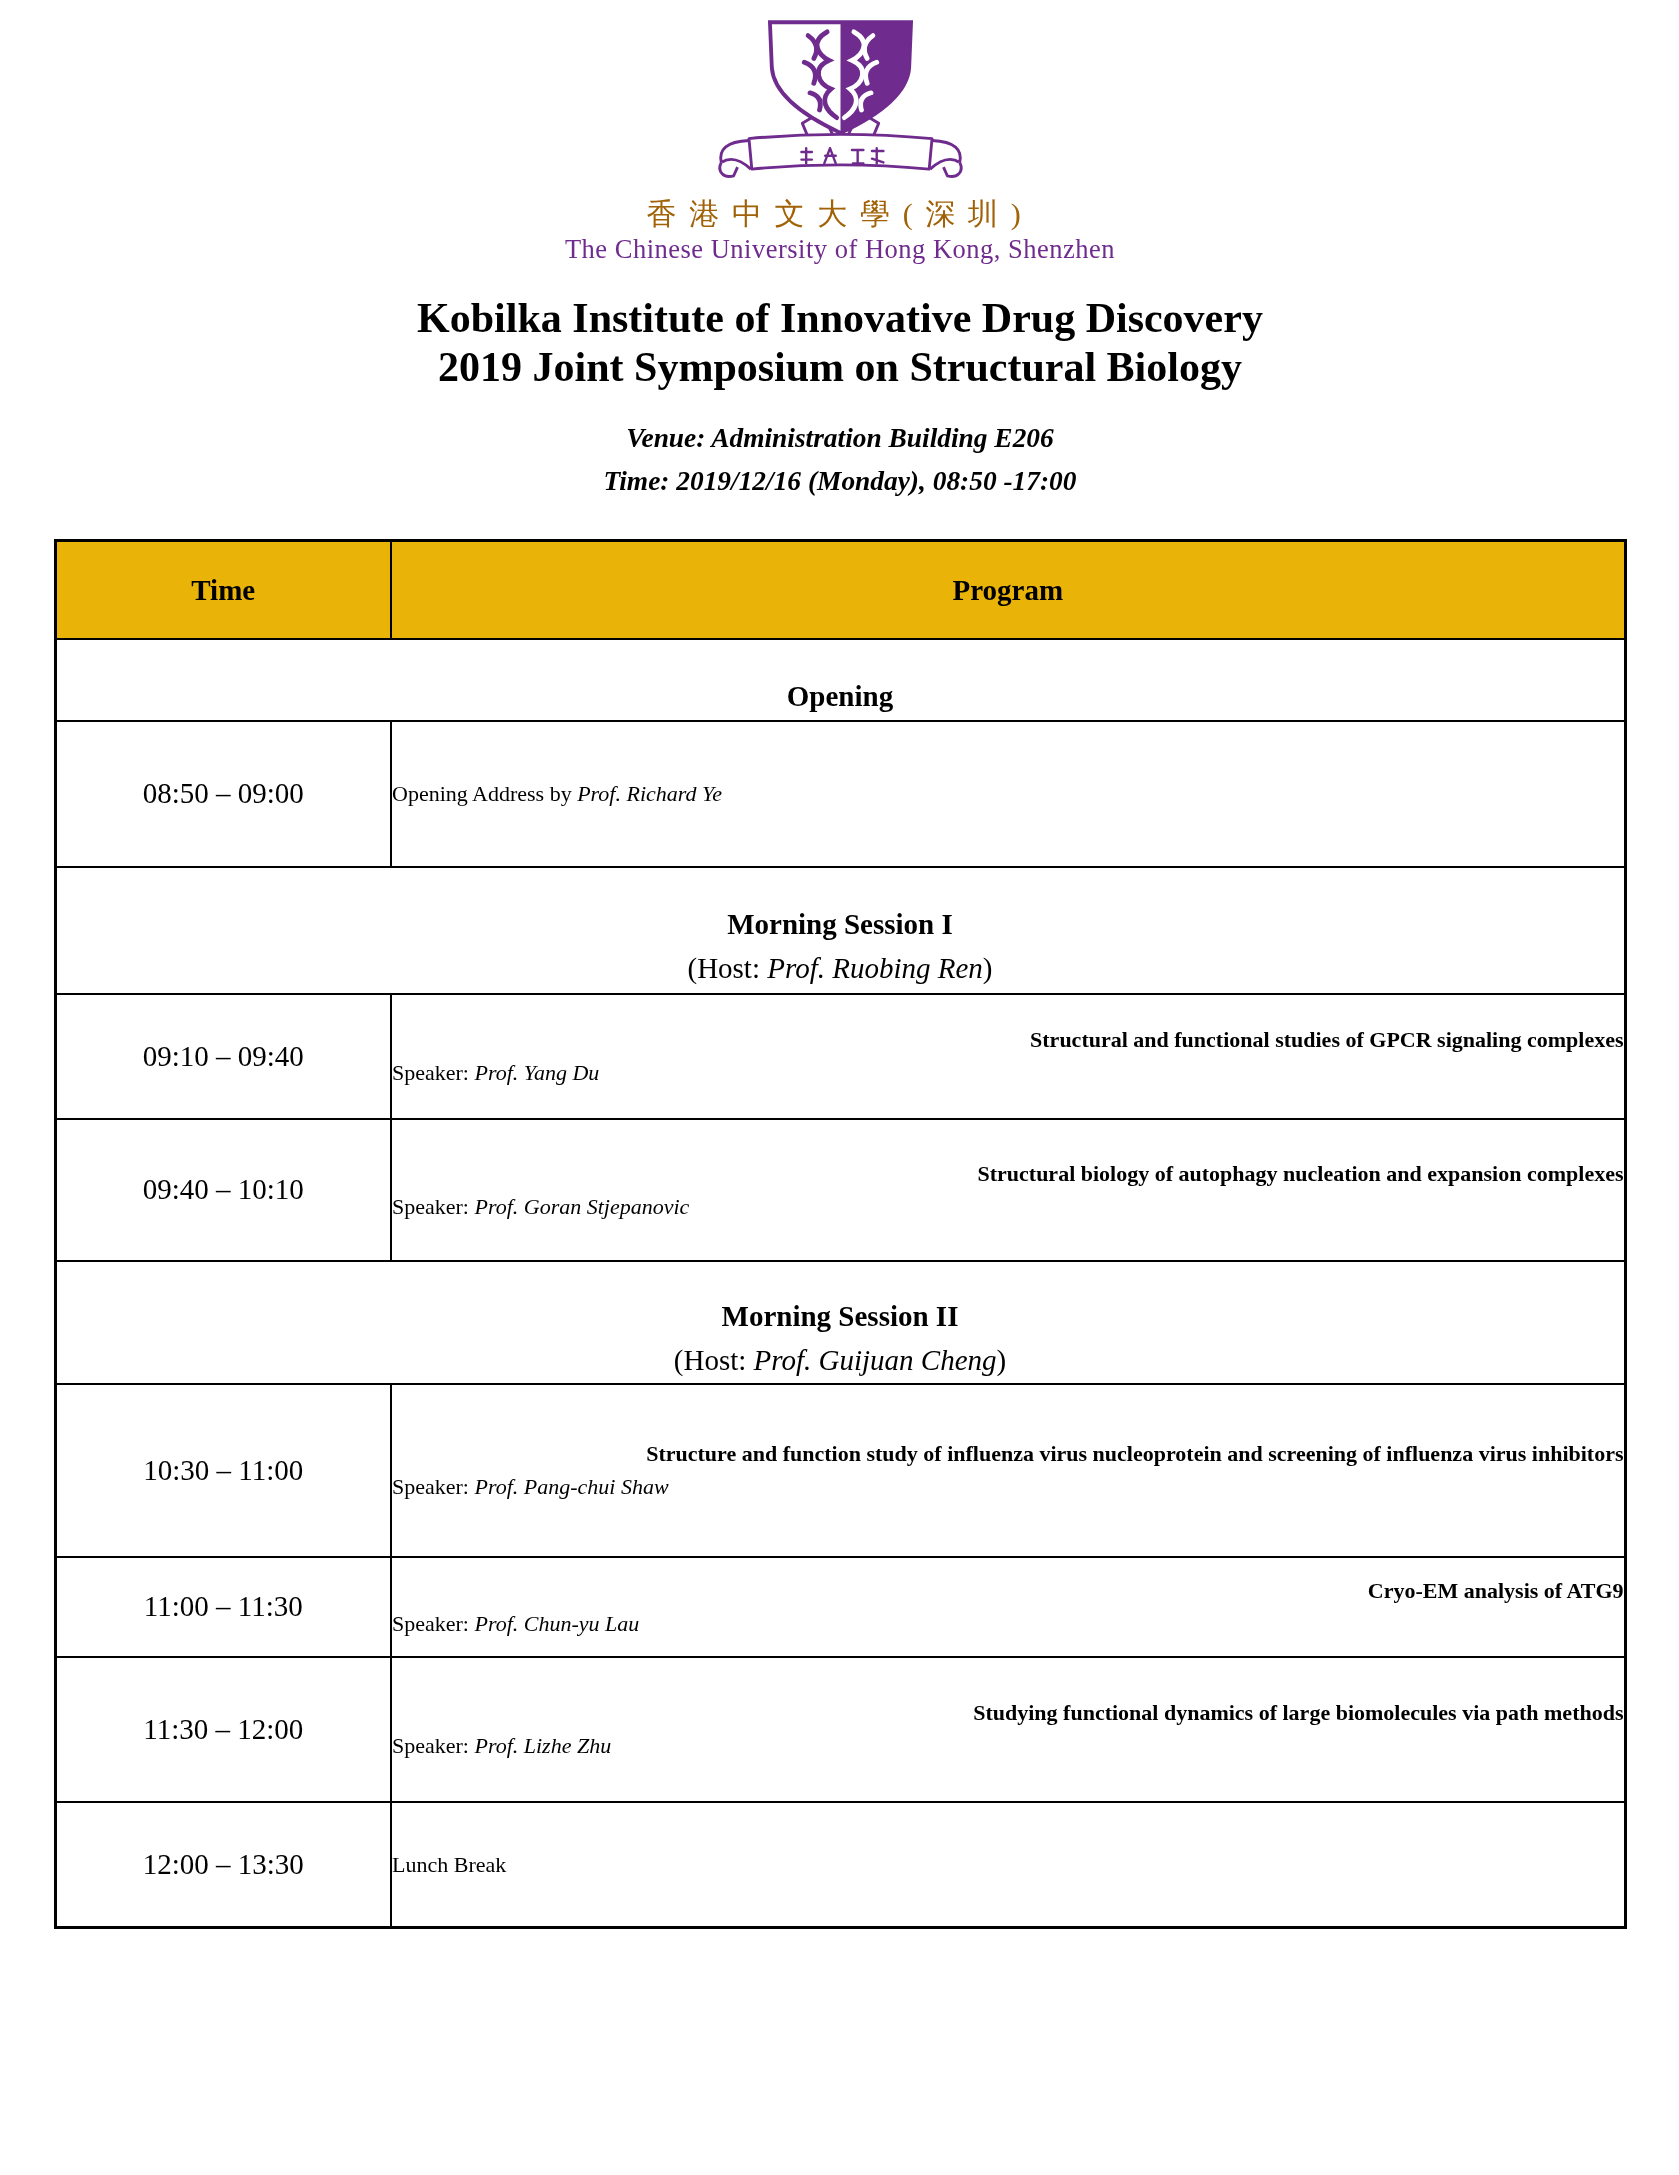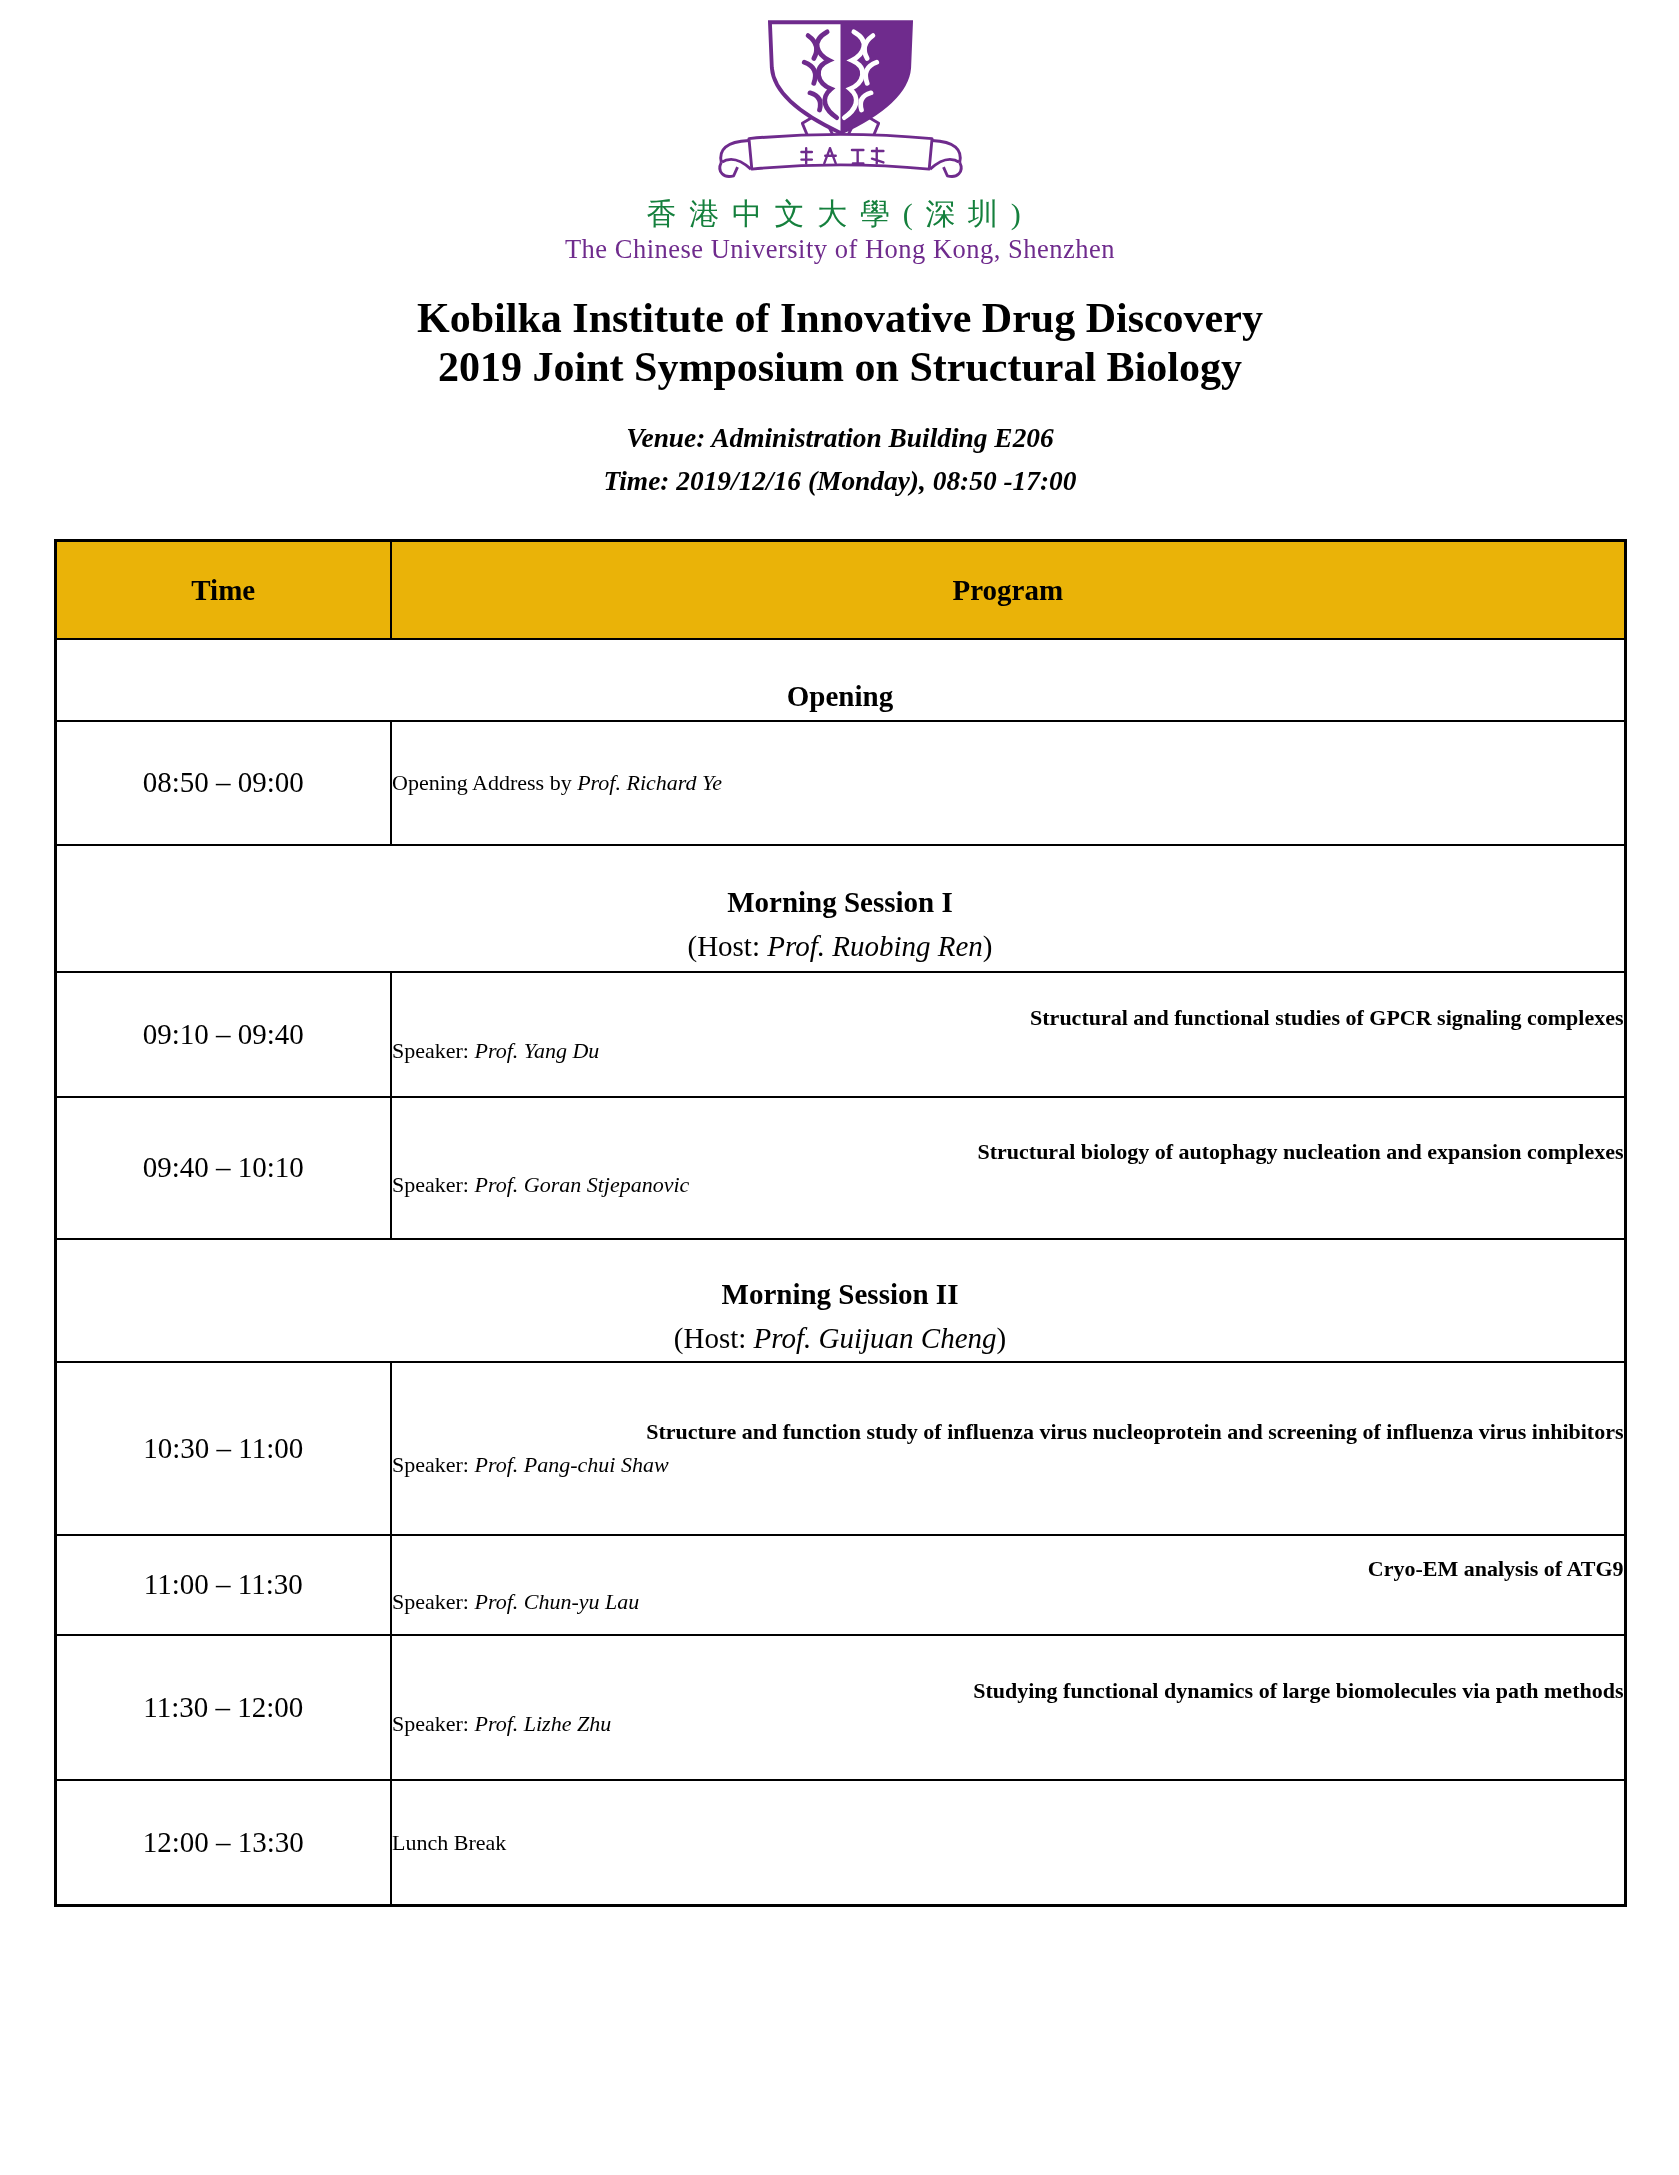--- a/index.html
+++ b/index.html
@@ -8,21 +8,21 @@
     font-family:"Liberation Serif","DejaVu Serif",serif;
     color:#000;overflow:hidden;
   }
   .page{padding-top:13.7px;}
 
   
   .emblem-wrap{text-align:center;}
   .emblem-wrap svg{display:inline-block;}
 
   .uni-cn{
-    text-align:center;color:#15803d;font-size:30px;
+    text-align:center;color:#a16207;font-size:30px;
     letter-spacing:12.7px;margin-top:7.8px;line-height:1.2;
   }
   .uni-en{
     text-align:center;color:#6f2b8d;font-size:26.5px;
     margin-top:2px;line-height:1.2;letter-spacing:0.5px;
   }
 
   
   .sym-title{
     text-align:center;font-weight:bold;font-size:42px;
@@ -132,21 +132,21 @@
       </tr>
     </thead>
     <tbody>
 
       <tr style="height:82px">
         <td class="cell-section" colspan="2">
           <div class="section-title">Opening</div>
         </td>
       </tr>
 
-      <tr style="height:124px">
+      <tr style="height:146px">
         <td class="cell-time">08:50 – 09:00</td>
         <td class="cell-program">
           <div><span>Opening Address by </span><span class="it">Prof. Richard Ye</span></div>
         </td>
       </tr>
 
 
       <tr style="height:127px">
         <td class="cell-section" colspan="2">
           <div class="section-title">Morning Session I</div>

